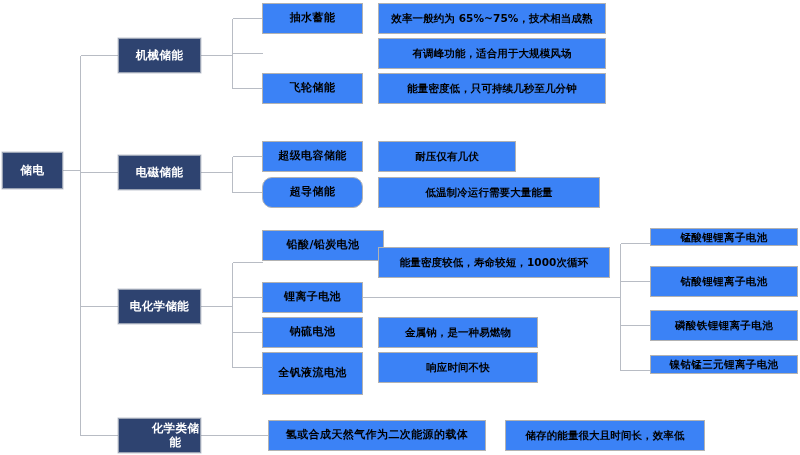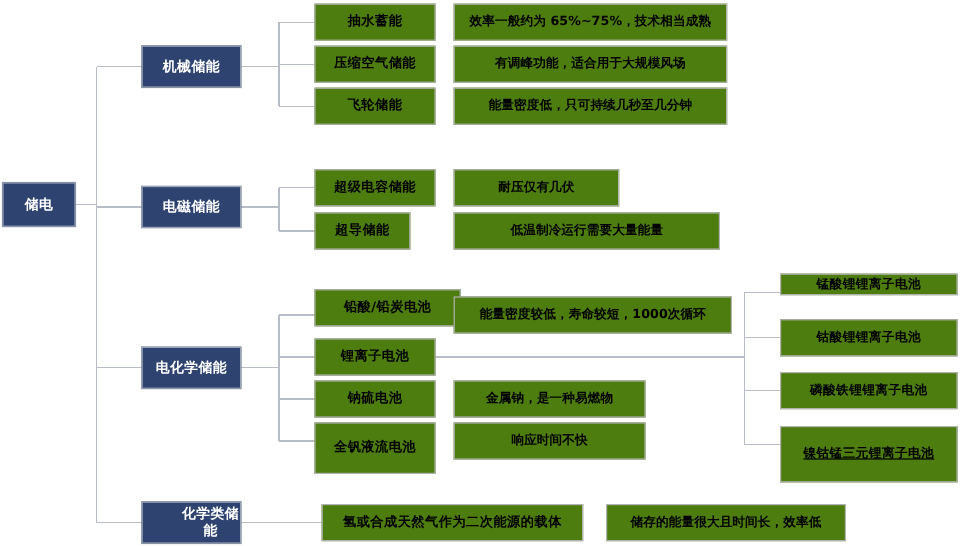--- a/index.html
+++ b/index.html
@@ -34,21 +34,21 @@
   }
   .node.root, .node.branch {
     background: #2e4370;
     border: 1px solid #9aa3b4;
     color: #ffffff;
     font-weight: bold;
     font-size: 11.5px;
     box-shadow: 0 0 0 0.5px rgba(120,130,150,0.45);
   }
   .node.leaf, .node.desc, .node.sub {
-    background: #4d7c0f;
+    background: #3b82f6;
     border: 1px solid #b2b2b2;
     color: #000000;
     font-weight: bold;
     font-size: 11px;
   }
   .node.desc {
     font-size: 10.5px;
     letter-spacing: 0.1px;
   }
   .node.sub {
@@ -114,50 +114,49 @@
     <line x1="200.5" y1="435.5" x2="268.5" y2="435.5"></line>
   </svg>
 
   <div class="node root" style="left:2px; top:152px; width:61px; height:37px;">储电</div>
 
   <div class="node branch" style="left:118px; top:38px; width:83px; height:35px;">机械储能</div>
 
   <div class="node leaf" style="left:262px; top:3px; width:101px; height:31px;">抽水蓄能</div>
   <div class="node desc" style="left:378px; top:3px; width:228px; height:31px;">效率一般约为 65%~75%，技术相当成熟</div>
 
-  <div class="node leaf" style="left:262px; top:38px; width:101px; height:31px;">压缩空气储能</div>
   <div class="node desc" style="left:378px; top:38px; width:228px; height:31px;">有调峰功能，适合用于大规模风场</div>
 
   <div class="node leaf" style="left:262px; top:73px; width:101px; height:31px;">飞轮储能</div>
   <div class="node desc" style="left:378px; top:73px; width:228px; height:31px;">能量密度低，只可持续几秒至几分钟</div>
 
   <div class="node branch" style="left:118px; top:155px; width:83px; height:35px;">电磁储能</div>
 
   <div class="node leaf" style="left:262px; top:141px; width:101px; height:31px;">超级电容储能</div>
   <div class="node desc" style="left:378px; top:141px; width:138px; height:31px;">耐压仅有几伏</div>
 
-  <div class="node leaf" style="left:262px; top:177px; width:80px; height:31px;">超导储能</div>
+  <div class="node leaf" style="left:262px; top:177px; width:101px; height:31px;border-radius:10px;">超导储能</div>
   <div class="node desc" style="left:378px; top:177px; width:222px; height:31px;">低温制冷运行需要大量能量</div>
 
   <div class="node branch" style="left:118px; top:289px; width:83px; height:35px;">电化学储能</div>
 
-  <div class="node leaf" style="left:262px; top:241px; width:122px; height:31px;">铅酸/铅炭电池</div>
+  <div class="node leaf" style="left:262px; top:230px; width:122px; height:31px;">铅酸/铅炭电池</div>
   <div class="node desc" style="left:378px; top:247px; width:232px; height:31px;">能量密度较低，寿命较短，1000次循环</div>
 
   <div class="node leaf" style="left:262px; top:282px; width:101px; height:31px;">锂离子电池</div>
 
   <div class="node leaf" style="left:262px; top:317px; width:101px; height:31px;">钠硫电池</div>
   <div class="node desc" style="left:378px; top:317px; width:160px; height:31px;">金属钠，是一种易燃物</div>
 
   <div class="node leaf" style="left:262px; top:352px; width:101px; height:43px;">全钒液流电池</div>
   <div class="node desc" style="left:378px; top:352px; width:160px; height:31px;">响应时间不快</div>
 
   <div class="node sub" style="left:650px; top:228px; width:148px; height:18px;">锰酸锂锂离子电池</div>
   <div class="node sub" style="left:650px; top:266px; width:148px; height:31px;">钴酸锂锂离子电池</div>
   <div class="node sub" style="left:650px; top:310px; width:148px; height:31px;">磷酸铁锂锂离子电池</div>
-  <div class="node sub" style="left:650px; top:355px; width:148px; height:47px;text-decoration:underline;">镍钴锰三元锂离子电池</div>
+  <div class="node sub" style="left:650px; top:355px; width:148px; height:19px;">镍钴锰三元锂离子电池</div>
 
   <div class="node branch" style="left:118px; top:418px; width:83px; height:35px;padding-left:32px;">化学类储能</div>
 
   <div class="node leaf" style="left:268px; top:420px; width:218px; height:31px;">氢或合成天然气作为二次能源的载体</div>
   <div class="node desc" style="left:505px; top:420px; width:200px; height:31px;">储存的能量很大且时间长，效率低</div>
 
 </div>
 
 </body></html>

